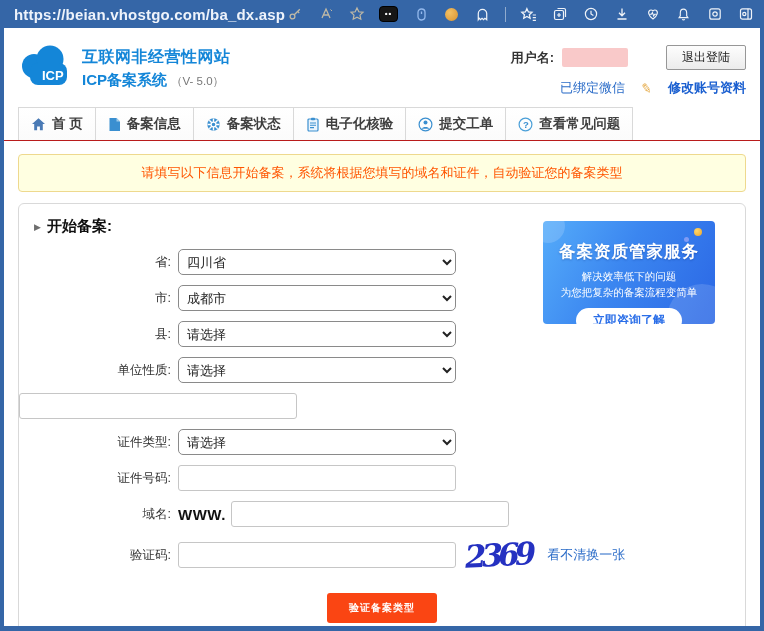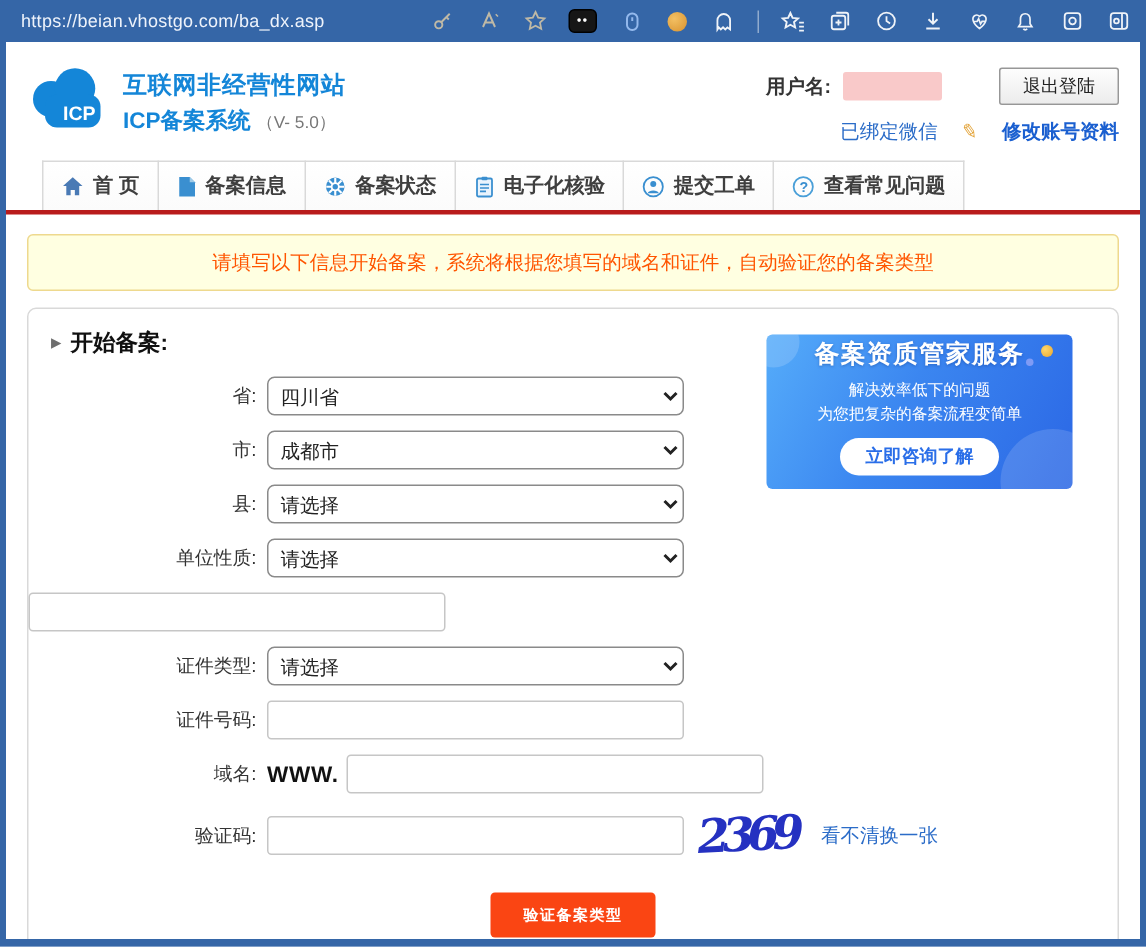--- a/index.html
+++ b/index.html
@@ -6,21 +6,21 @@
   html,body { margin:0; padding:0; }
   body {
     width:764px; height:631px;
     font-family:"Liberation Sans","DejaVu Sans",sans-serif;
     background:#3566a7;
   }
   .frame { width:764px; height:631px; display:flex; flex-direction:column; background:#3566a7; }
 
   
   .topbar { height:28px; flex:none; display:flex; align-items:center; padding:0 10px 0 14px; }
-  .url { color:#eef3fb; font-size:12px; letter-spacing:.2px; }
+  .url { color:#eef3fb; font-size:15px; letter-spacing:.2px;font-weight:bold; }
   .spacer { flex:1; }
   .tb-icons { display:flex; align-items:center; gap:14px; }
   .tb-icon { width:17px; height:17px; display:flex; align-items:center; justify-content:center; cursor:pointer; }
   .tb-icon svg { display:block; }
   .ext-badge { width:19px; height:16px; background:#161616; border:1px solid #000; border-radius:4px; color:#fff;
     font-size:8px; line-height:13px; text-align:center; letter-spacing:1px; font-weight:bold; cursor:pointer; }
   .cookie { width:13px; height:13px; border-radius:50%; background:radial-gradient(circle at 35% 35%, #f3c063, #d8922f); cursor:pointer; }
   .divider { width:1px; height:15px; background:rgba(255,255,255,.45); }
 
   
@@ -37,21 +37,21 @@
   .user-label { font-size:13px; font-weight:bold; color:#333; }
   .redacted { width:66px; height:19px; background:#f9c9c9; border-radius:2px; }
   .logout-btn { margin-left:30px; font-size:12px; color:#222; padding:3px 15px;
     border:1px solid #979797; border-radius:2px; background:linear-gradient(#fdfdfd,#ececec); cursor:pointer; }
   .account-row { margin-top:9px; display:flex; align-items:center; justify-content:flex-end; gap:16px; font-size:13px; }
   .wechat-link { color:#2b6cc8; cursor:pointer; }
   .pencil { color:#e3a338; font-size:13px; transform:rotate(10deg); }
   .edit-link { color:#1a5fd0; font-weight:bold; cursor:pointer; }
 
   
-  .nav { margin-top:4px; padding-left:24px; display:flex; align-items:flex-end; border-bottom:3px solid #b91c1c; }
+  .nav { margin-top:4px; padding-left:14px; display:flex; align-items:flex-end; border-bottom:1px solid #b91c1c; }
   .tab { display:flex; align-items:center; gap:6px; padding:7px 12px; font-size:13.5px; font-weight:bold; color:#3f3f3f;
     background:linear-gradient(#ffffff,#fbfbfb); border:1px solid #d9d9d9; border-bottom:none; cursor:pointer; white-space:nowrap; }
   .tab + .tab { margin-left:0; border-left:none; }
   .tab svg { display:block; }
 
   
   .notice { margin:13px 14px 11px; background:#ffffe1; border:1px solid #eed98e; border-radius:4px;
     padding:9px 6px; text-align:center; color:#ff5500; font-size:13px; }
 
   
@@ -68,23 +68,23 @@
   .domain-input { width:224px; }
   .captcha-input { width:90px; }
   .captcha-code { font-family:"DejaVu Serif","Liberation Serif",serif; font-style:italic; font-weight:bold;
     color:#2531c1; font-size:31px; letter-spacing:-5px; transform:rotate(-3deg); margin:0 16px 0 9px; user-select:none; }
   .refresh-link { color:#2b6cc8; font-size:13px; cursor:pointer; }
   .submit-row { text-align:center; margin-top:20px; }
   .submit-btn { background:#fa4513; color:#fff; border:none; border-radius:3px; font-size:10px; font-weight:bold;
     padding:8px 22px; cursor:pointer; letter-spacing:1px; }
 
   
-  .banner { position:absolute; top:17px; right:30px; width:204px; height:103px; border-radius:4px; overflow:hidden;
+  .banner { position:absolute; top:17px; right:30px; width:172px; height:103px; border-radius:4px; overflow:hidden;
     background:linear-gradient(118deg,#55acfa 0%,#3b86f0 45%,#2b67e5 100%); color:#fff; text-align:center;
-    padding-top:2px; cursor:pointer; }
+    padding-top:20px; cursor:pointer; }
   .banner::before { content:""; position:absolute; width:70px; height:70px; border-radius:50%;
     background:rgba(255,255,255,.14); right:-22px; bottom:-30px; }
   .banner::after { content:""; position:absolute; width:34px; height:34px; border-radius:50%;
     background:rgba(255,255,255,.16); left:-12px; top:-12px; }
   .banner .dot1 { position:absolute; top:7px; right:13px; width:8px; height:8px; border-radius:50%;
     background:radial-gradient(circle at 35% 35%, #ffd76a, #e9a52e); }
   .banner .dot2 { position:absolute; top:16px; right:26px; width:5px; height:5px; border-radius:50%; background:#7f9bf5; }
   .banner-title { position:relative; font-size:16.5px; font-weight:bold; letter-spacing:1px;
     text-shadow:0 1px 2px rgba(0,40,120,.35); }
   .banner-sub { position:relative; font-size:10.5px; line-height:1.55; margin-top:5px; }

